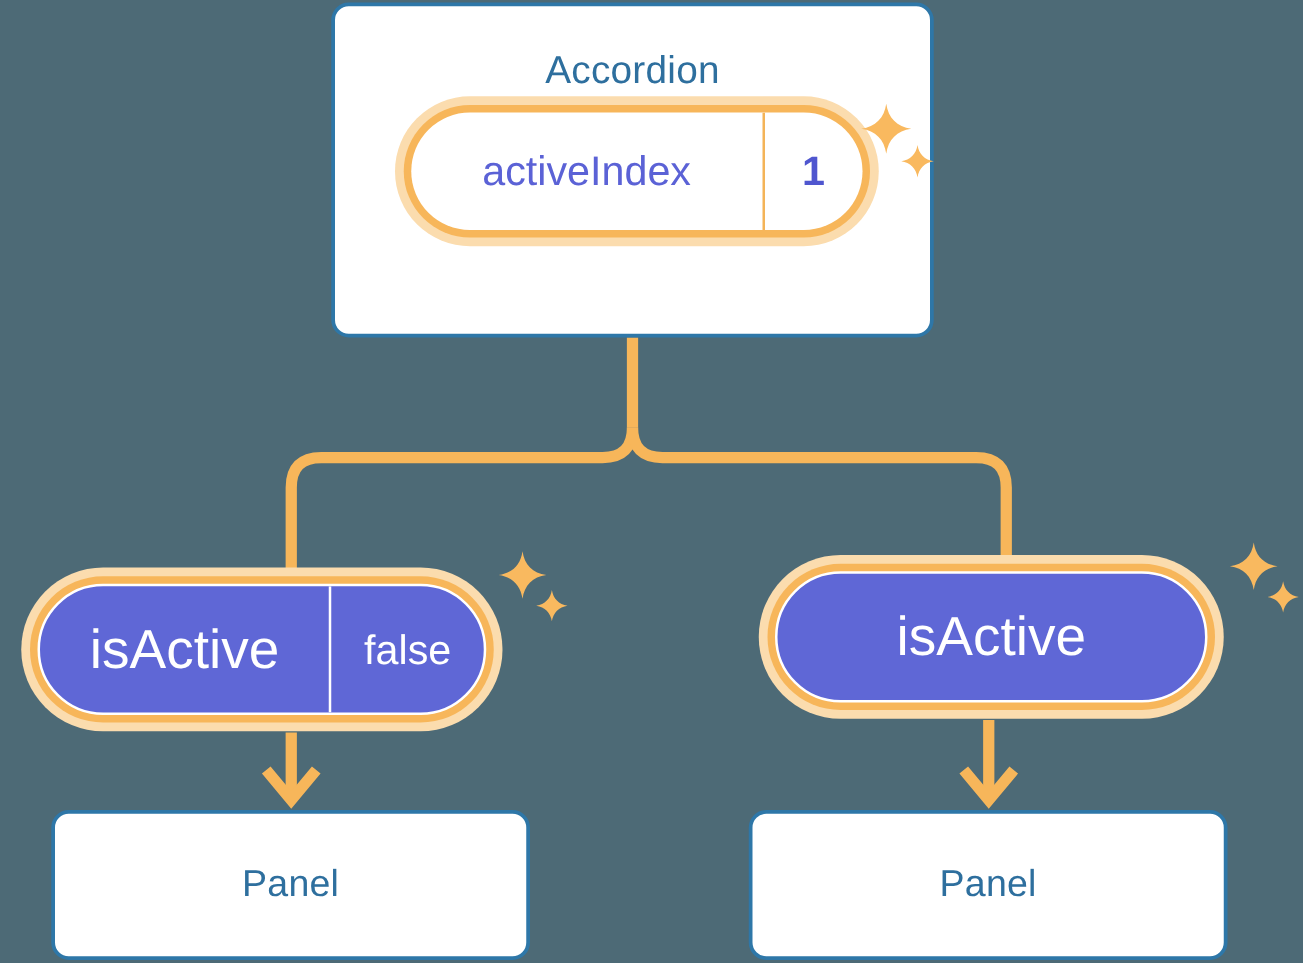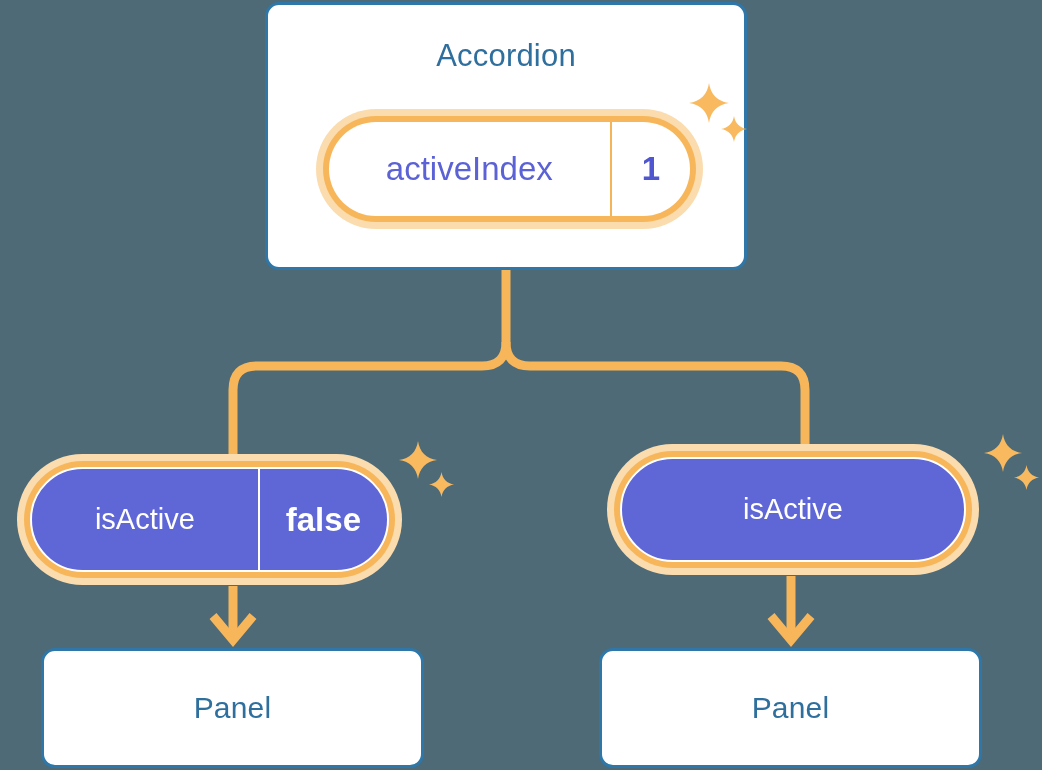--- a/index.html
+++ b/index.html
@@ -122,39 +122,39 @@
     flex: 0 0 auto;
   }
 
   
   .pill--solid .pill-body {
     background: #5f67d6;
     border: 2px solid #ffffff;
   }
   .pill--solid .pill-key {
     color: #ffffff;
-    font-size: 29px;
+    font-size: 44px;
     font-weight: 400;
     padding: 0 26px;
     flex: 1 1 auto;
     text-align: right;
   }
   .pill--solid .pill-val {
     color: #ffffff;
     font-size: 33px;
-    font-weight: 700;
+    font-weight: 400;
     padding: 0 26px;
     border-left: 2px solid #ffffff;
     flex: 0 0 auto;
   }
 
   
   #pill-activeindex {
     left: 48px;
-    top: 104px;
+    top: 72px;
     width: 387px;
     height: 120px;
   }
   #pill-isactive-left {
     left: 17px;
     top: 454px;
     width: 385px;
     height: 131px;
   }
   #pill-isactive-right {

